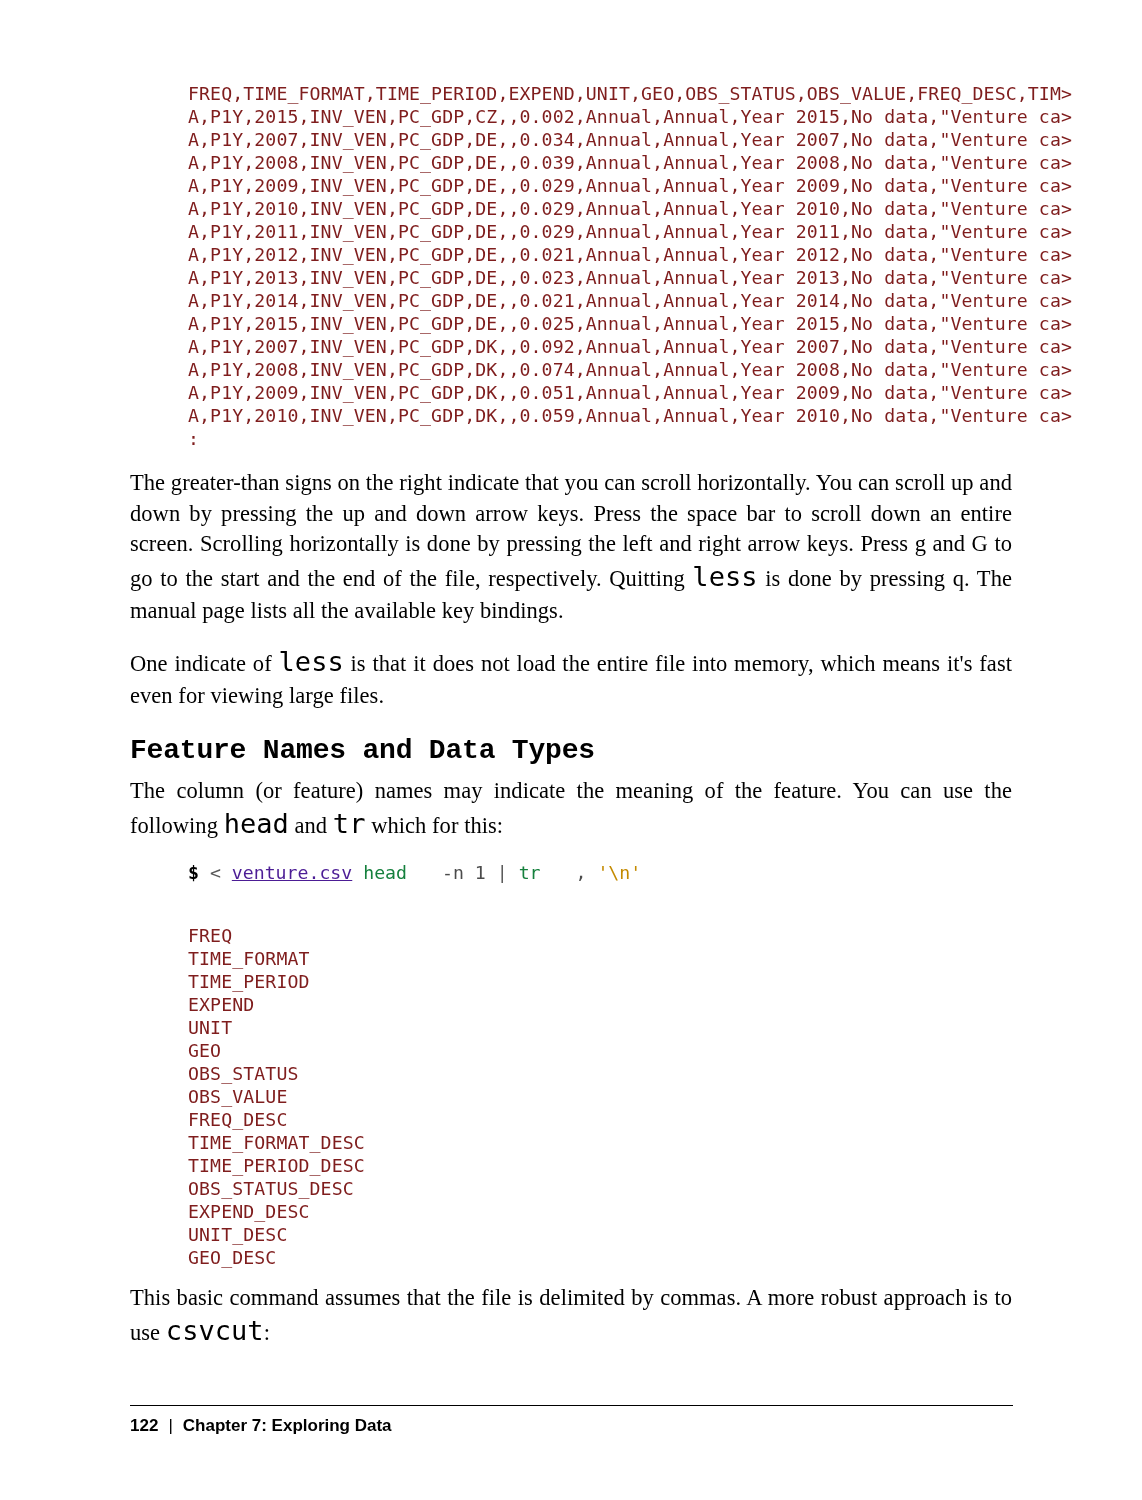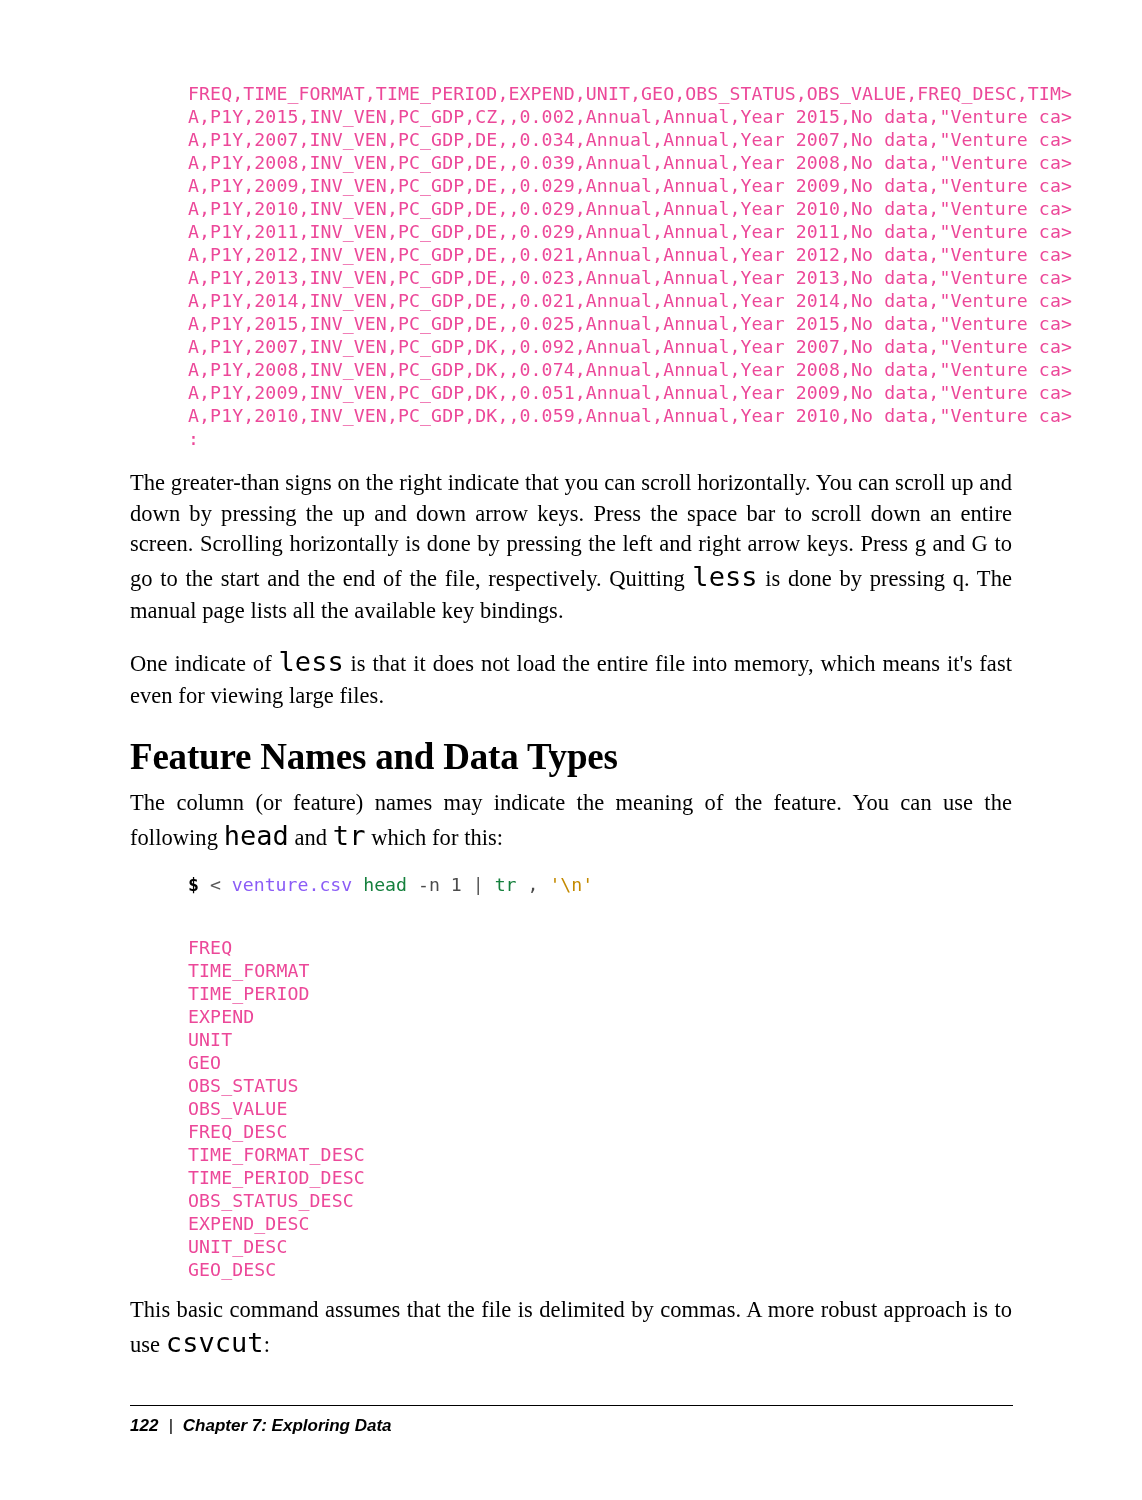--- a/index.html
+++ b/index.html
@@ -14,61 +14,60 @@
       height: 1500px;
       position: relative;
       box-sizing: border-box;
       padding: 82px 130px 0 130px;
     }
     .code-block {
       font-family: 'Consolas', 'Menlo', 'DejaVu Sans Mono', monospace;
       font-size: 18.2px;
       line-height: 1.265;
       white-space: pre;
-      color: #ec4899;
+      color: #7f1d1d;
       margin-left: 58px;
       margin-bottom: 18px;
       letter-spacing: 0.1px;
     }
     .body-text {
       font-size: 22.5px;
       line-height: 1.35;
       text-align: justify;
       margin: 0 0 18px 0;
       letter-spacing: 0.05px;
     }
     .inline-code {
       font-family: 'Consolas', 'Menlo', 'DejaVu Sans Mono', monospace;
       font-size: 27px;
     }
     h2.section-heading {
-      font-family: Liberation Serif, serif;
+      font-family: Liberation Mono, monospace;
       font-weight: 700;
-      font-size: 37px;
+      font-size: 28px;
       margin: 24px 0 10px 0;
       letter-spacing: -0.2px;
     }
     .cmd-line {
       font-family: 'Consolas', 'Menlo', 'DejaVu Sans Mono', monospace;
       font-size: 18.2px;
       line-height: 1.265;
       margin-left: 58px;
     }
     .prompt { color: #000; font-weight: bold; }
     .op { color: #5a5a5a; }
-    .filename { color: #8b5cf6; }
+    .filename { color: #4c1d95; text-decoration: underline; }
     .cmd { color: #15803d; }
-    .arg { color: #4b4b4b; }
+    .arg { color: #4b4b4b; margin-left: 24px; }
     .str { color: #c48a00; }
     .footer {
       position: absolute;
       left: 130px;
       right: 129px;
       bottom: 64px;
-      font-style: italic;
     }
     .footer-rule {
       border: none;
       border-top: 1px solid #000;
       margin: 0 0 10px 0;
     }
     .footer-text {
       font-family: 'Myriad Pro', 'Helvetica Neue', Arial, sans-serif;
       font-size: 17px;
     }

